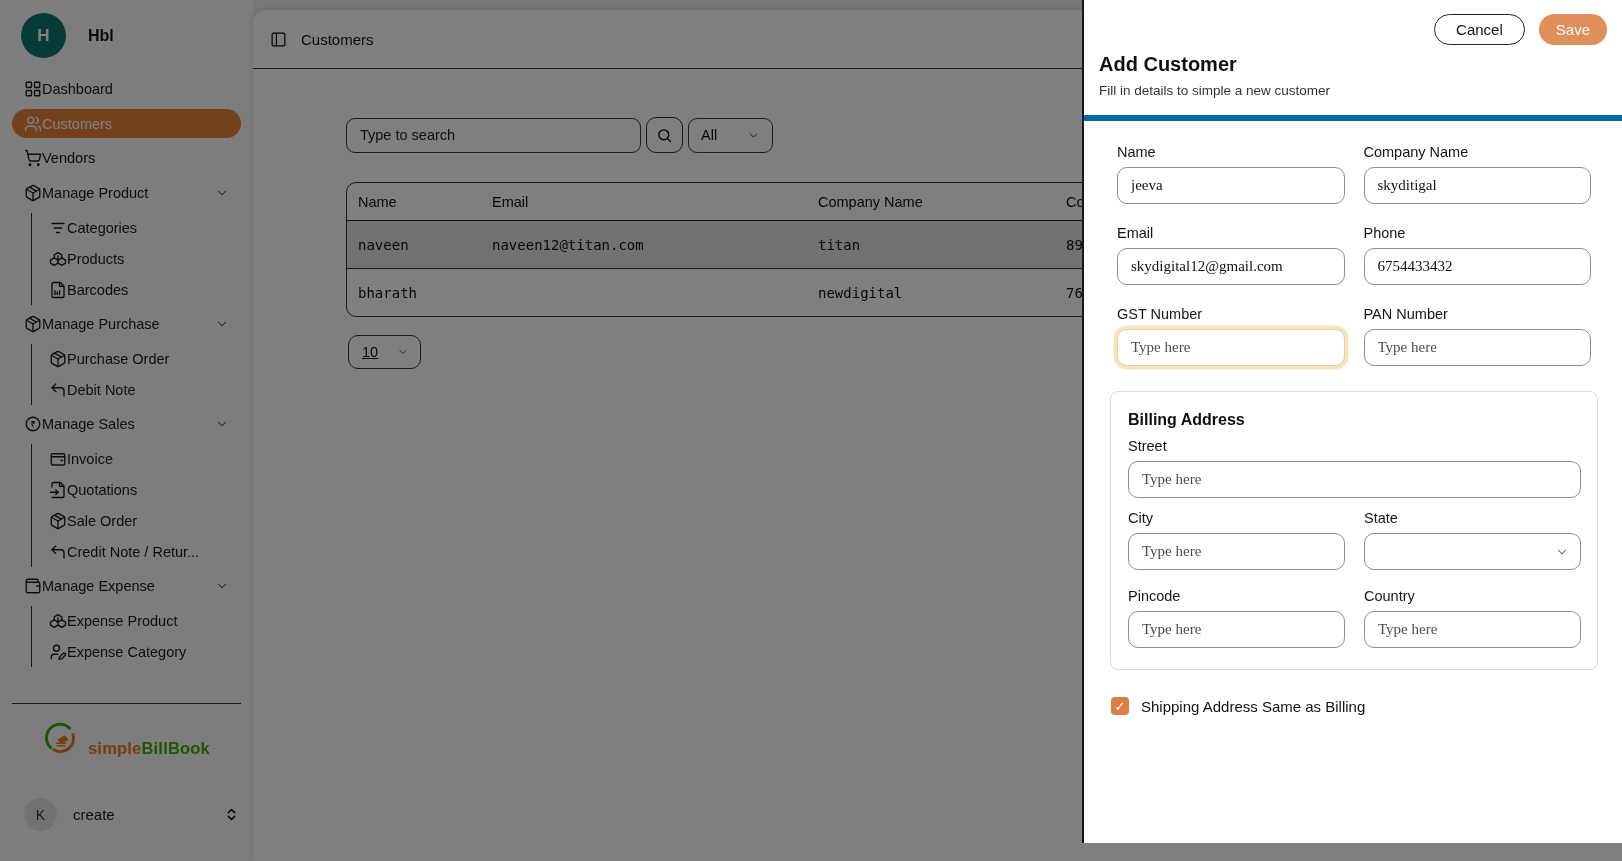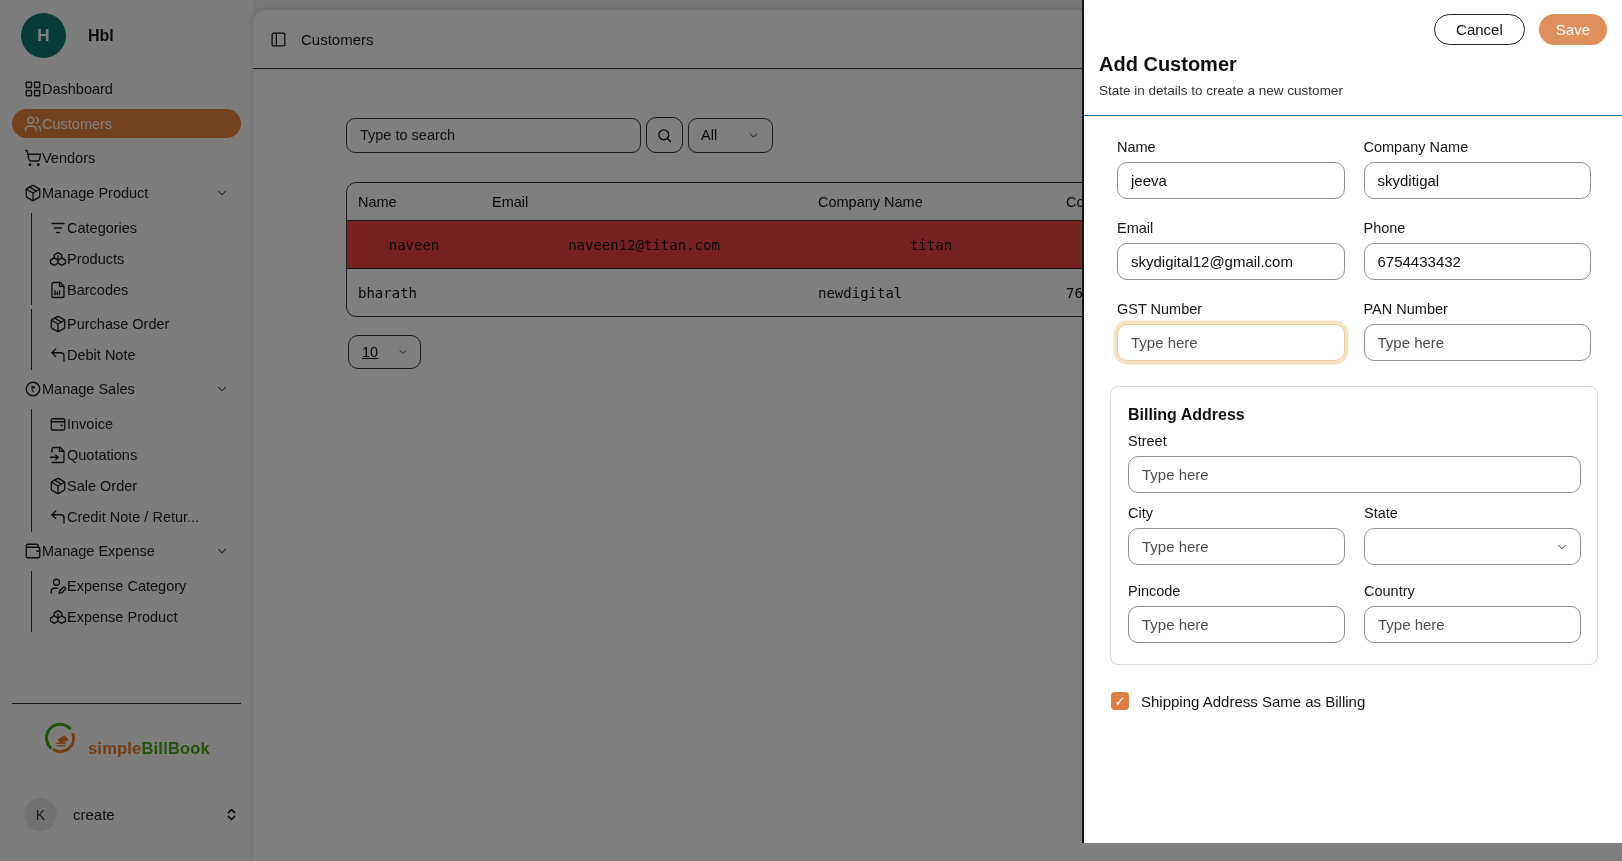--- a/index.html
+++ b/index.html
@@ -39,40 +39,40 @@
   .toolbar { display:flex; align-items:center; gap:5px; margin:48px 0 0 93px; }
   .search-input { width:295px; height:35px; border:1.5px solid #3a3a3a; border-radius:9px; padding:0 13px; font-size:14.5px; background:#fff; color:#111; font-family:"Liberation Sans",sans-serif; }
   .search-input::placeholder { color:#222; }
   .search-btn { width:37px; height:36px; border:1.5px solid #2e2e2e; border-radius:10px; background:#fff; display:flex; align-items:center; justify-content:center; cursor:pointer; }
   .search-btn svg { width:17px; height:17px; }
   .select-box { height:35px; border:1.5px solid #3a3a3a; border-radius:9px; background:#fff; display:flex; align-items:center; gap:30px; padding:0 12px; font-size:14.5px; cursor:pointer; }
   .select-box svg { width:13px; height:13px; opacity:.8; }
   .cust-table { margin:29px 0 0 93px; width:795px; border:1.5px solid #333; border-radius:10px; border-spacing:0; overflow:hidden; table-layout:fixed; }
   .cust-table th { font-size:14.5px; font-weight:400; text-align:left; padding:9px 11px; height:37px; }
   .cust-table td { font-family:"DejaVu Sans Mono", monospace; font-size:14px; padding:9px 11px; height:48px; border-top:1.5px solid #333; }
-  .cust-table tr.alt td { background:#ef4444;text-align:center; }
+  .cust-table tr.alt td { background:#e5e5e5; }
   .pagesize { margin:18px 0 0 95px; width:73px; height:34px; border:1.5px solid #333; border-radius:10px; display:flex; align-items:center; justify-content:space-between; padding:0 11px 0 13px; font-size:14.5px; cursor:pointer;text-decoration:underline; }
   .pagesize svg { width:12px; height:12px; opacity:.8; }
 
   
   .overlay { position:absolute; inset:0; background:rgba(0,0,0,0.5); z-index:5; }
 
   
   .drawer { position:absolute; top:0; right:0; width:540px; height:843px; background:#fff; border-left:2px solid #161616; z-index:10; display:flex; flex-direction:column; }
   .drawer-actions { display:flex; justify-content:flex-end; gap:14px; padding:14px 15px 0; }
   .btn { font-family:"Liberation Sans",sans-serif; font-size:15px; border-radius:999px; cursor:pointer; }
   .btn-cancel { background:#fff; border:1.5px solid #242424; color:#111; padding:6px 21px; }
   .btn-save { background:#DF8F5B; border:none; color:#fff; padding:7px 17px; }
-  .drawer-header { padding:8px 16px 17px 15px; border-bottom:1px solid #0369a1; }
+  .drawer-header { padding:8px 16px 17px 15px; border-bottom:6px solid #0369a1; }
   .drawer-title { font-size:20px; font-weight:700; color:#101010; }
   .drawer-sub { font-size:13.5px; color:#333; margin-top:7px; }
   .drawer-body { flex:1 1 auto; overflow:hidden; }
   .form-grid { display:grid; grid-template-columns:1fr 1fr; column-gap:19px; row-gap:21px; padding:23px 31px 0 33px; }
   .field label { display:block; font-size:14.5px; color:#161616; margin-bottom:7px; }
-  .tb { width:100%; height:37px; border:1px solid #8f8f8f; border-radius:10px; padding:0 13px; font-size:15px; color:#111; background:#fff; font-family:Liberation Sans, sans-serif; outline:none; }
+  .tb { width:100%; height:37px; border:1px solid #8f8f8f; border-radius:10px; padding:0 13px; font-size:15px; color:#111; background:#fff; font-family:Liberation Serif, serif; outline:none; }
   .tb::placeholder { color:#4d4d4d; }
   .tb.focused { border:1px solid #ecd0a0; box-shadow:0 0 0 3.5px #f6e3c1; }
   .selectlike { position:relative; }
   .selectlike svg { position:absolute; right:12px; top:12px; width:14px; height:14px; color:#555; }
   .billing-card { margin:25px 24px 0 26px; border:1px solid #d9d9d9; border-radius:8px; padding:19px 16px 21px 17px; }
   .billing-title { font-size:16px; font-weight:700; color:#101010; margin-bottom:9px; }
   .billing-grid { display:grid; grid-template-columns:1fr 1fr; column-gap:19px; row-gap:18px; margin-top:12px; }
   .street-field { margin-top:4px; }
   .check-row { display:flex; align-items:center; gap:12px; margin:27px 0 0 27px; }
   .checkbox { width:18px; height:18px; border-radius:4px; background:#DD7F44; color:#fff; font-size:13px; display:flex; align-items:center; justify-content:center; cursor:pointer; }
@@ -156,20 +156,32 @@
               <path d="M15 2H6a2 2 0 0 0-2 2v16a2 2 0 0 0 2 2h12a2 2 0 0 0 2-2V7Z"></path>
               <path d="M14 2v5h5"></path>
               <path d="M8 13v5"></path>
               <path d="M11 15v3"></path>
               <path d="M14 13v5"></path>
             </svg>
           <span>Barcodes</span>
         </div>
       </div>
 
+      <div class="nav-item">
+        <svg viewBox="0 0 24 24">
+            <path d="m7.5 4.27 9 5.15"></path>
+            <path d="M21 8a2 2 0 0 0-1-1.73l-7-4a2 2 0 0 0-2 0l-7 4A2 2 0 0 0 3 8v8a2 2 0 0 0 1 1.73l7 4a2 2 0 0 0 2 0l7-4A2 2 0 0 0 21 16Z"></path>
+            <path d="m3.3 7 8.7 5 8.7-5"></path>
+            <path d="M12 22V12"></path>
+          </svg>
+        <span class="grow">Manage Purchase</span>
+        <svg class="chev" viewBox="0 0 24 24">
+            <path d="m6 9 6 6 6-6"></path>
+          </svg>
+      </div>
       <div class="subgroup">
         <div class="nav-item">
           <svg viewBox="0 0 24 24">
               <path d="m7.5 4.27 9 5.15"></path>
               <path d="M21 8a2 2 0 0 0-1-1.73l-7-4a2 2 0 0 0-2 0l-7 4A2 2 0 0 0 3 8v8a2 2 0 0 0 1 1.73l7 4a2 2 0 0 0 2 0l7-4A2 2 0 0 0 21 16Z"></path>
               <path d="m3.3 7 8.7 5 8.7-5"></path>
               <path d="M12 22V12"></path>
             </svg>
           <span>Purchase Order</span>
         </div>
@@ -234,34 +246,34 @@
             <path d="M21 12h-4"></path>
           </svg>
         <span class="grow">Manage Expense</span>
         <svg class="chev" viewBox="0 0 24 24">
             <path d="m6 9 6 6 6-6"></path>
           </svg>
       </div>
       <div class="subgroup">
         <div class="nav-item">
           <svg viewBox="0 0 24 24">
-              <path d="M11.5 15H7a4 4 0 0 0-4 4v2"></path>
-              <circle cx="10" cy="7" r="4"></circle>
-              <path d="M21.4 16.6a1.9 1.9 0 0 0-2.7-2.7l-4.3 4.3-.9 3.6 3.6-.9z"></path>
-            </svg>
-          <span>Expense Category</span>
-        </div>
-        <div class="nav-item">
-          <svg viewBox="0 0 24 24">
               <path d="M12 13.5 7 10.5v-4l5-3 5 3v4Z"></path>
               <path d="M7 10.5 2 13.5v4l5 3 5-3v-4"></path>
               <path d="m17 10.5 5 3v4l-5 3-5-3"></path>
               <path d="M12 8v5.5"></path>
             </svg>
           <span>Expense Product</span>
+        </div>
+        <div class="nav-item">
+          <svg viewBox="0 0 24 24">
+              <path d="M11.5 15H7a4 4 0 0 0-4 4v2"></path>
+              <circle cx="10" cy="7" r="4"></circle>
+              <path d="M21.4 16.6a1.9 1.9 0 0 0-2.7-2.7l-4.3 4.3-.9 3.6 3.6-.9z"></path>
+            </svg>
+          <span>Expense Category</span>
         </div>
       </div>
     </nav>
 
     <div class="side-divider"></div>
 
     <div class="logo-row">
       <svg width="38" height="38" viewBox="0 0 40 40" style="stroke-width:3.2">
         <path d="M8 29 A 14 14 0 0 1 28 8.5" style="stroke:#43A812"></path>
         <path d="M31.5 15 A 14 14 0 0 1 11.5 31.5" style="stroke:#E87A28"></path>
@@ -352,21 +364,21 @@
 <div class="overlay"></div>
 
 <div class="drawer">
   <div class="drawer-actions">
     <button class="btn btn-cancel">Cancel</button>
     <button class="btn btn-save">Save</button>
   </div>
 
   <div class="drawer-header">
     <div class="drawer-title">Add Customer</div>
-    <div class="drawer-sub">State in details to create a new customer</div>
+    <div class="drawer-sub">Fill in details to simple a new customer</div>
   </div>
 
   <div class="drawer-body">
     <div class="form-grid">
       <div class="field">
         <label>Name</label>
         <input class="tb" type="text" value="jeeva" style="">
       </div>
       <div class="field">
         <label>Company Name</label>

